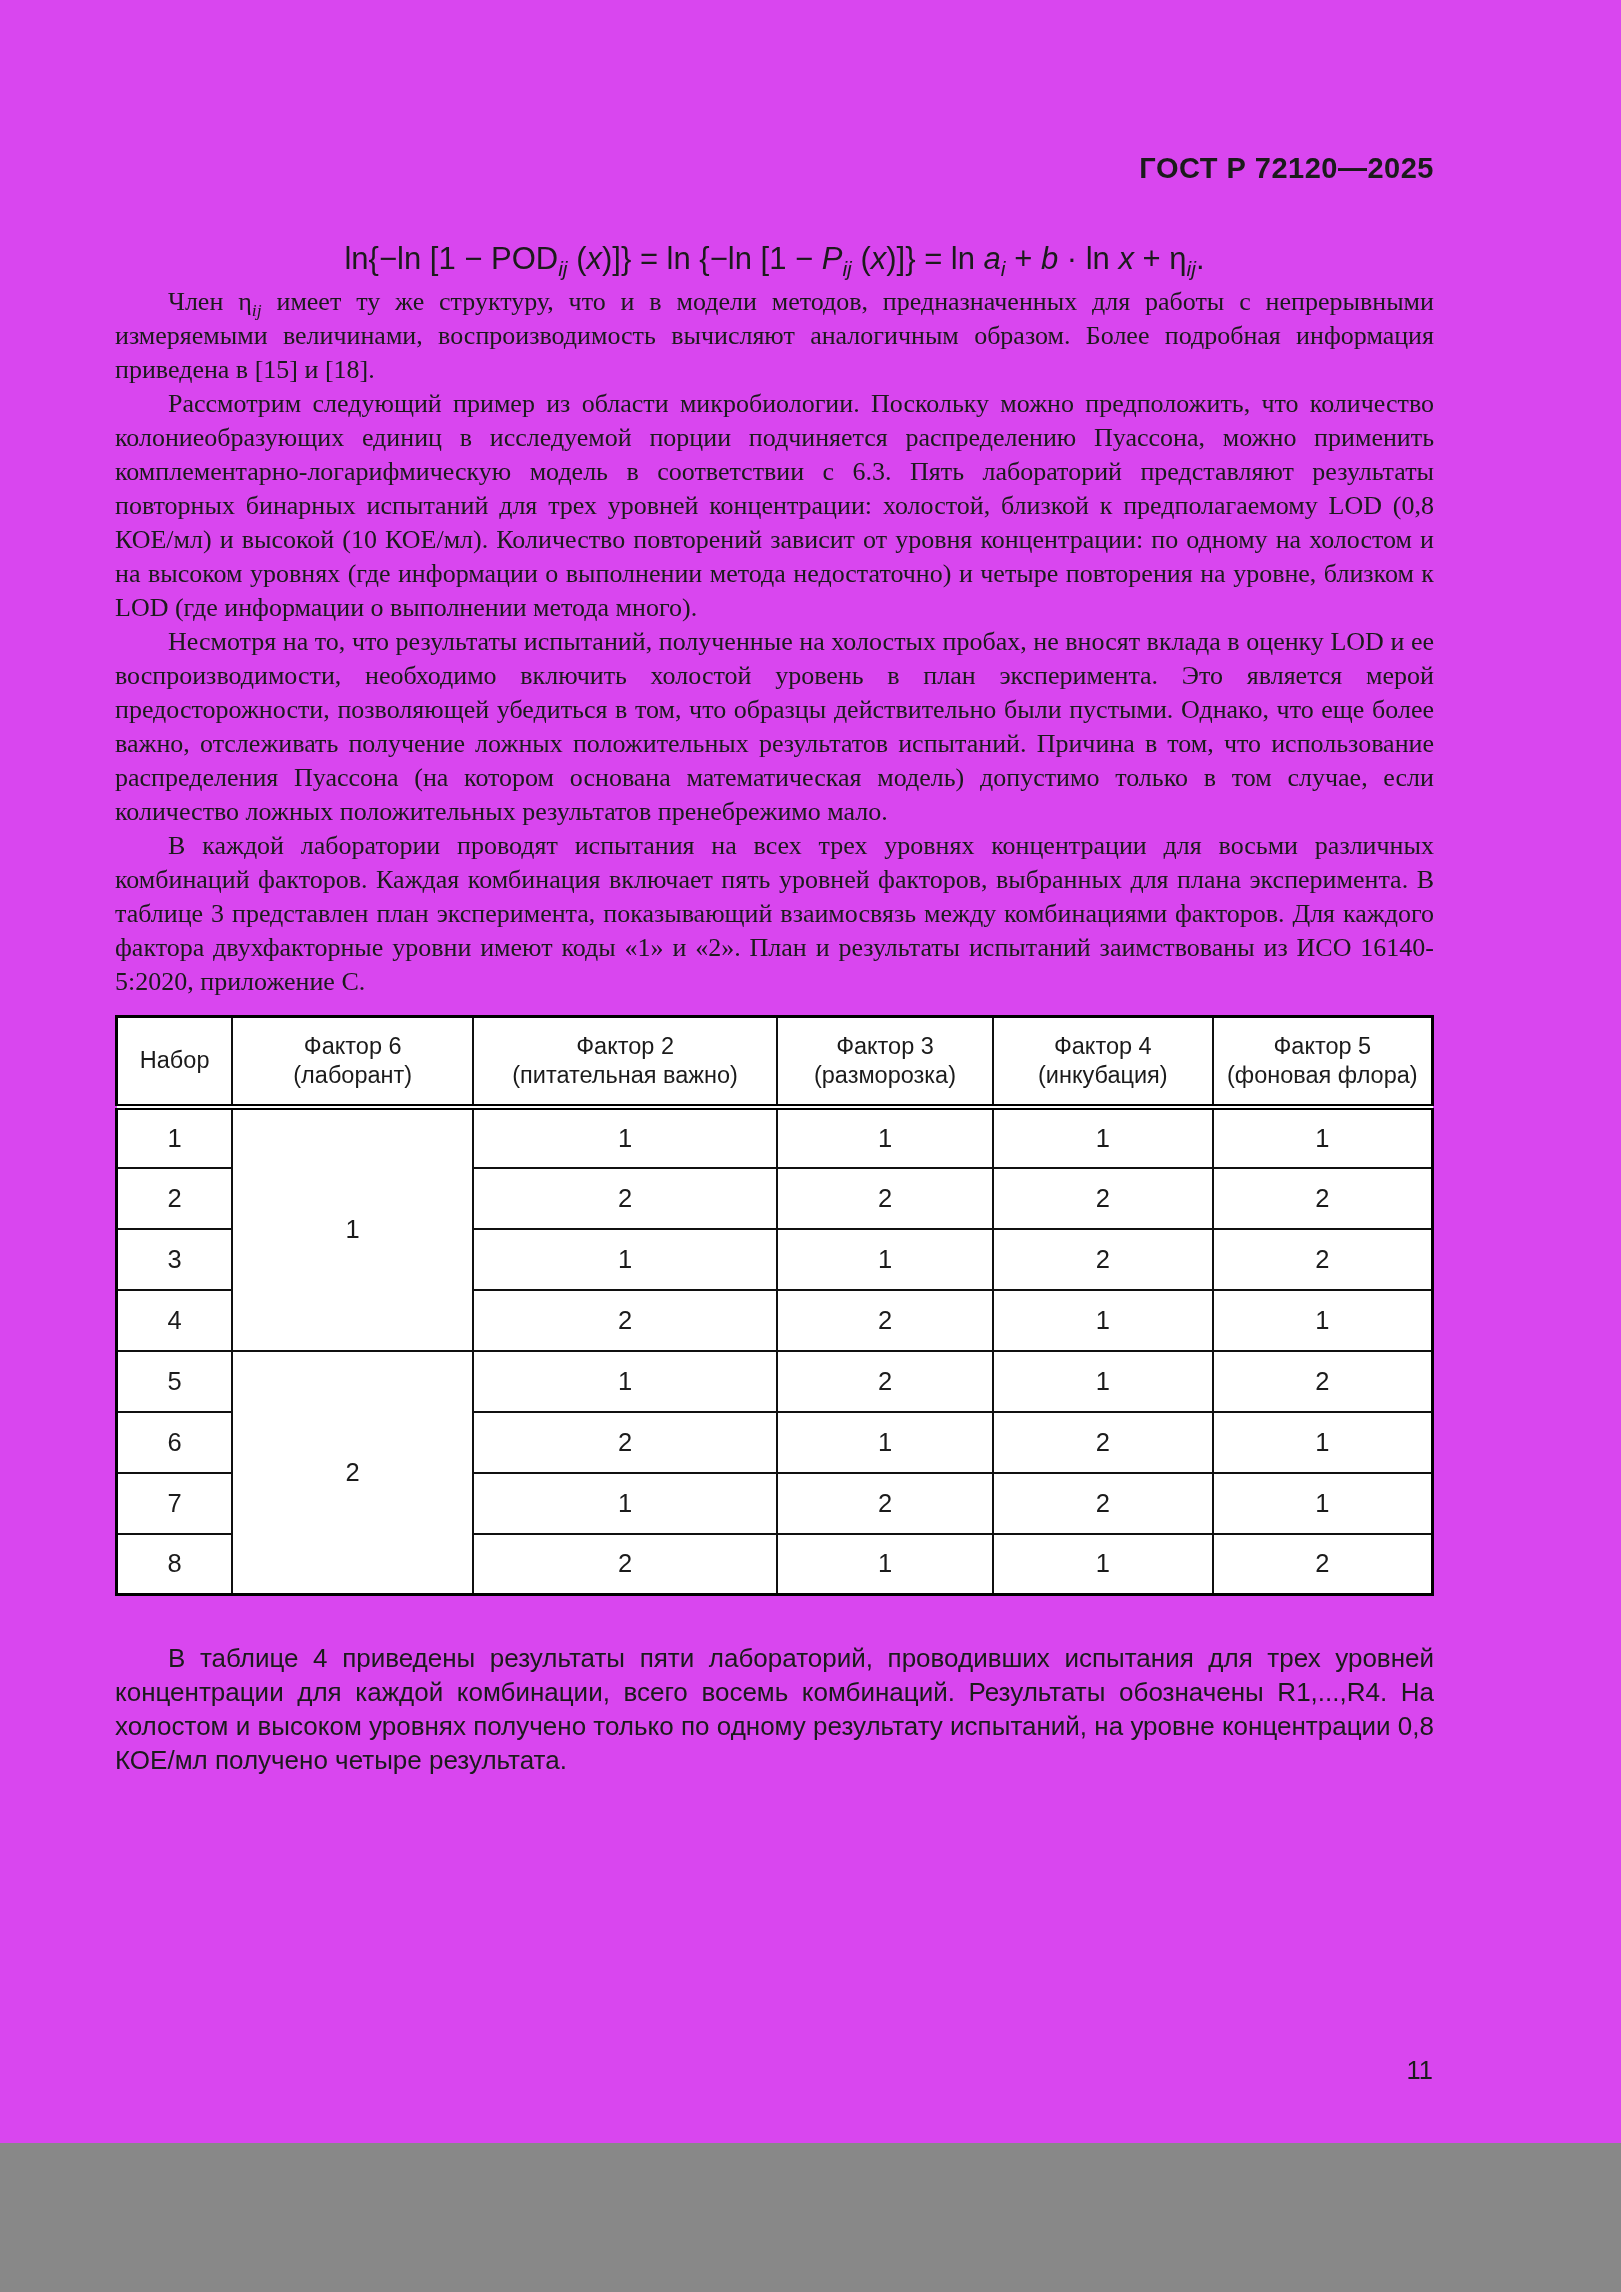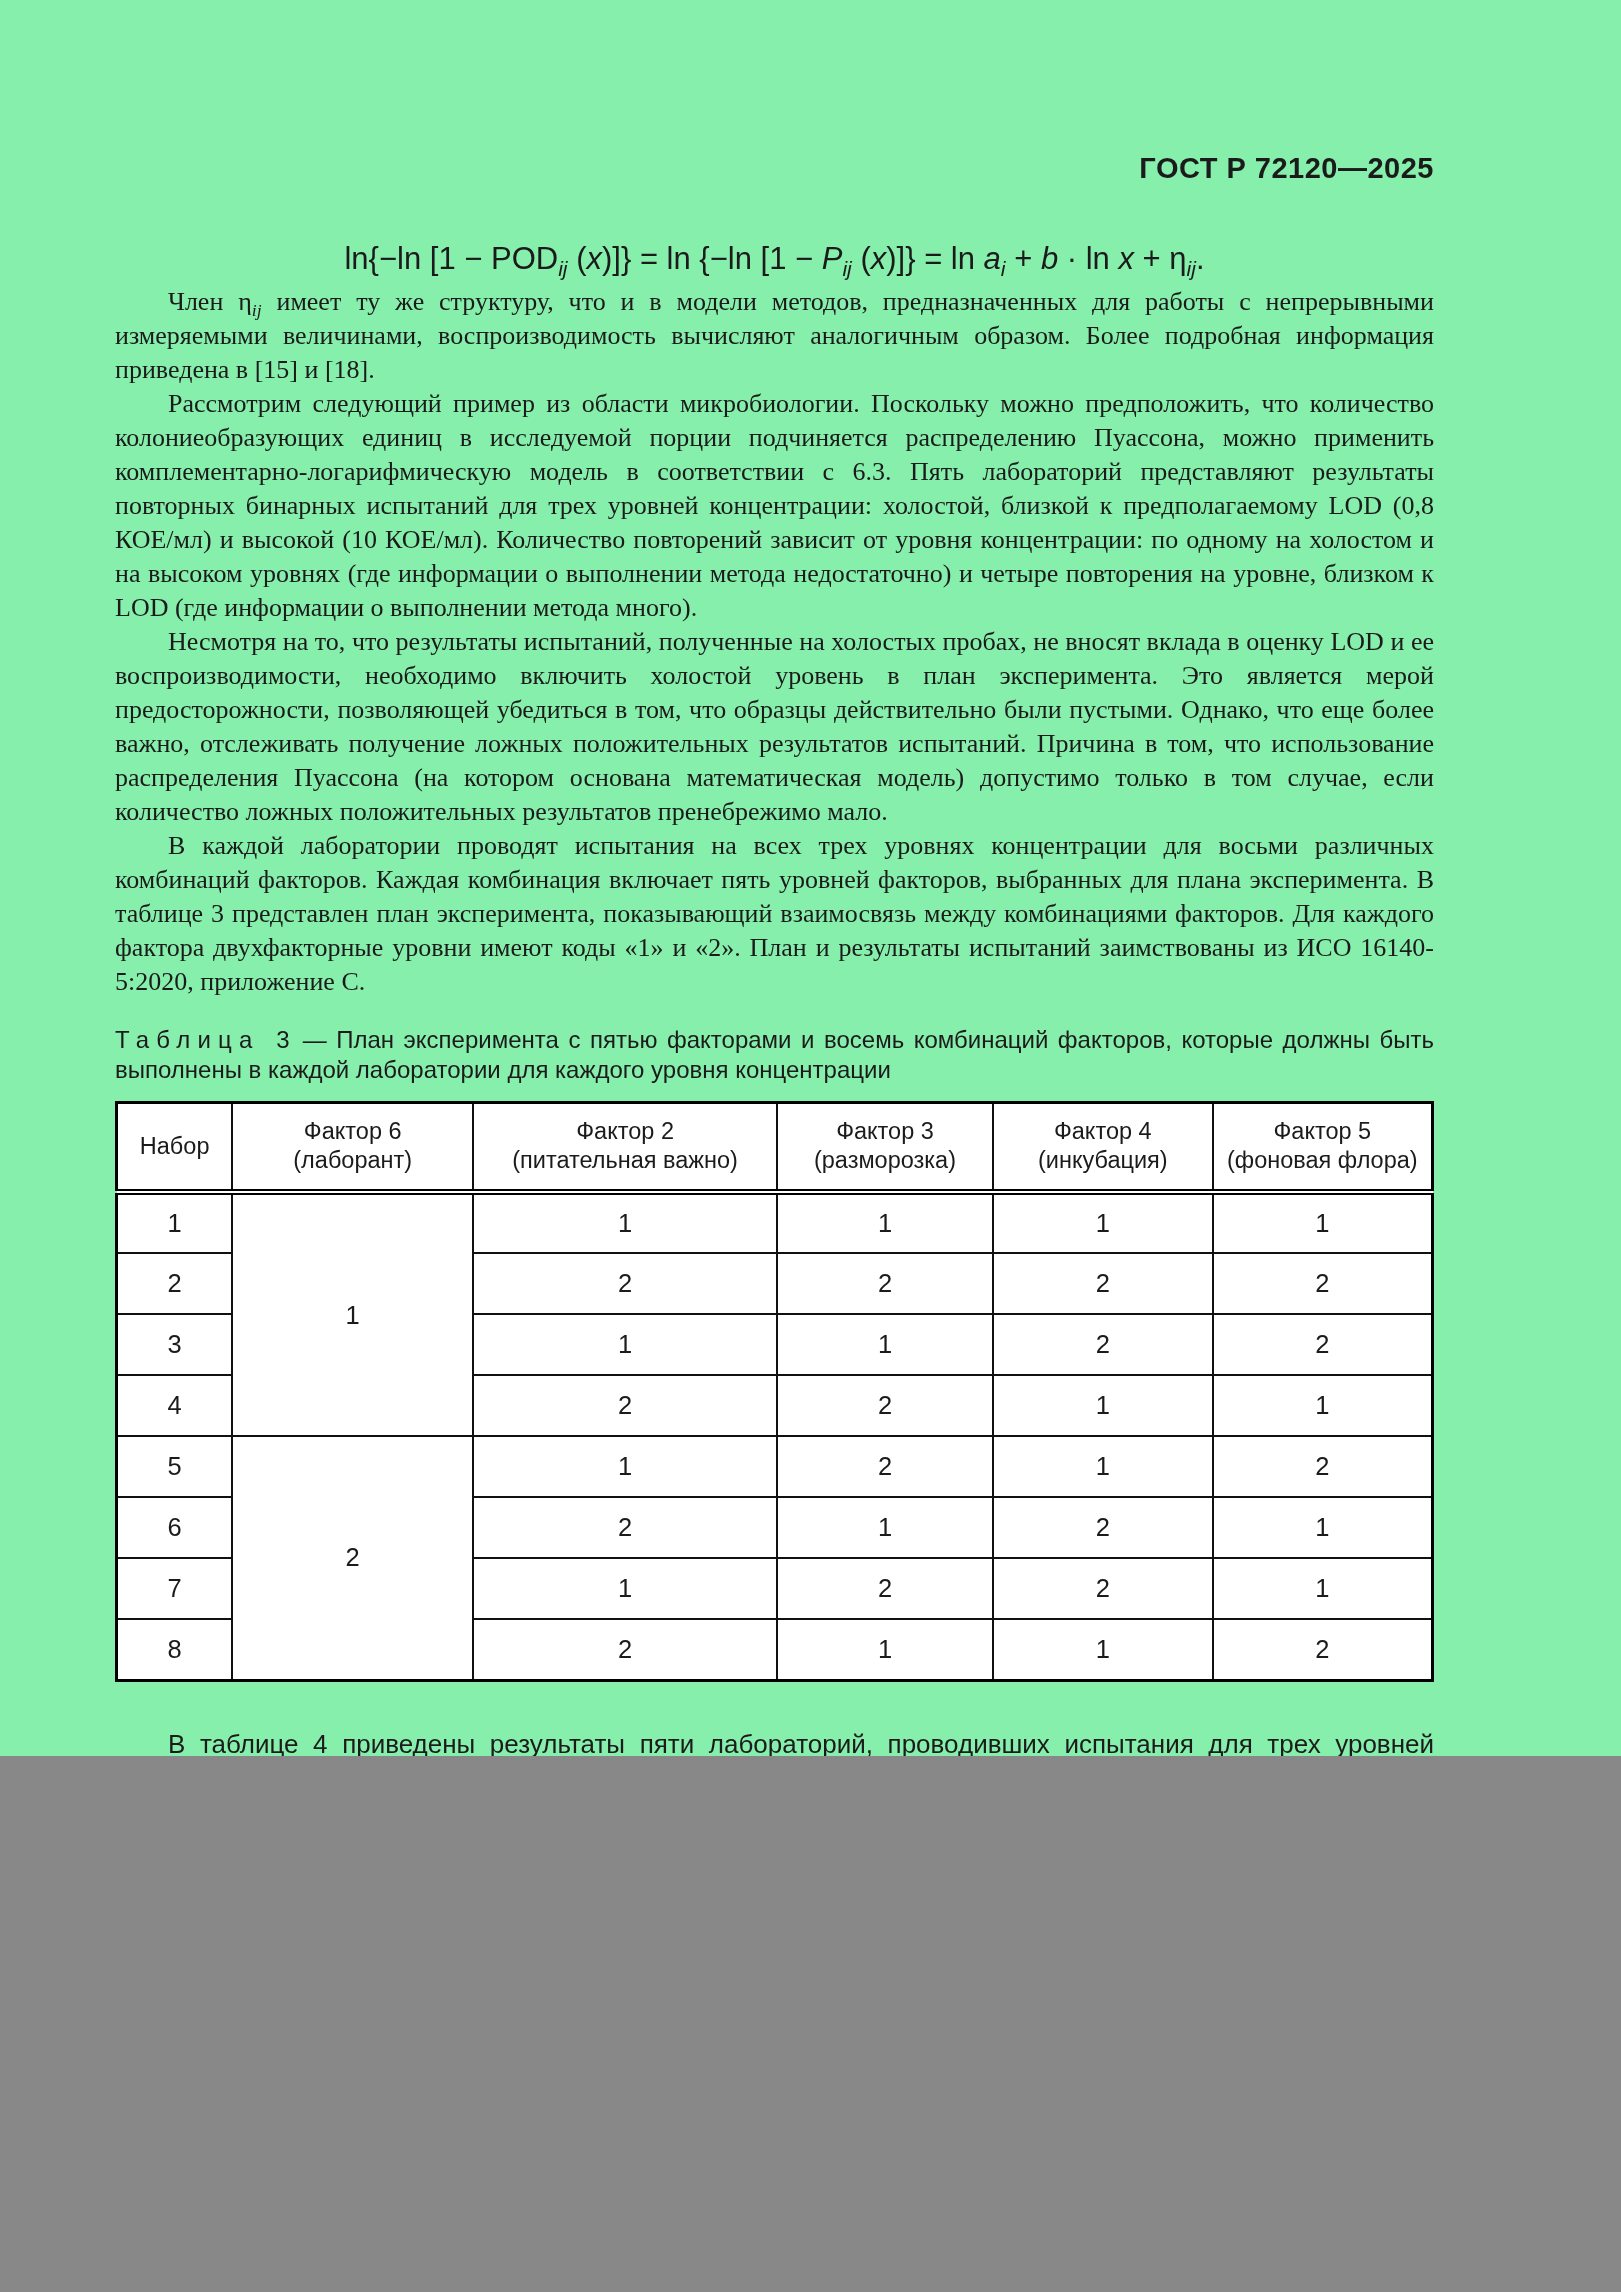--- a/index.html
+++ b/index.html
@@ -1,22 +1,22 @@
 <!DOCTYPE html>
 <html><head>
 <meta charset="utf-8">
 <style>
   * { margin: 0; padding: 0; box-sizing: border-box; }
   html, body { background: #888; }
   .page {
     position: relative;
     width: 1621px;
-    height: 1756px;
+    height: 2143px;
     margin: 0 auto;
-    background: #86efac;
+    background: #d946ef;
     font-family: "Liberation Sans", "DejaVu Sans", sans-serif;
     color: #1b1b1b;
     overflow: hidden;
   }
   .content {
     position: absolute;
     left: 115px;
     top: 0;
     width: 1319px;
   }
@@ -106,23 +106,20 @@
 
     <div class="formula"><span><span>ln{−ln [1 − POD</span><sub class="it">ij</sub><span> (</span><i>x</i><span>)]} = ln {−ln [1 − </span><i>P</i><sub class="it">ij</sub><span> (</span><i>x</i><span>)]} = ln </span><i>a</i><sub class="it">i</sub><span> + </span><i>b</i><span> · ln </span><i>x</i><span> + η</span><sub class="it">ij</sub><span>.</span></span></div>
 
     <div class="body-text">
       <p class="para"><span>Член η</span><sub class="it">ij</sub><span> имеет ту же структуру, что и в модели методов, предназначенных для работы с непрерывными измеряемыми величинами, воспроизводимость вычисляют аналогичным образом. Более подробная информация приведена в [15] и [18].</span></p>
       <p class="para">Рассмотрим следующий пример из области микробиологии. Поскольку можно предположить, что количество колониеобразующих единиц в исследуемой порции подчиняется распределению Пуассона, можно применить комплементарно-логарифмическую модель в соответствии с 6.3. Пять лабораторий представляют результаты повторных бинарных испытаний для трех уровней концентрации: холостой, близкой к предполагаемому LOD (0,8 КОЕ/мл) и высокой (10 КОЕ/мл). Количество повторений зависит от уровня концентрации: по одному на холостом и на высоком уровнях (где информации о выполнении метода недостаточно) и четыре повторения на уровне, близком к LOD (где информации о выполнении метода много).</p>
       <p class="para">Несмотря на то, что результаты испытаний, полученные на холостых пробах, не вносят вклада в оценку LOD и ее воспроизводимости, необходимо включить холостой уровень в план эксперимента. Это является мерой предосторожности, позволяющей убедиться в том, что образцы действительно были пустыми. Однако, что еще более важно, отслеживать получение ложных положительных результатов испытаний. Причина в том, что использование распределения Пуассона (на котором основана математическая модель) допустимо только в том случае, если количество ложных положительных результатов пренебрежимо мало.</p>
       <p class="para">В каждой лаборатории проводят испытания на всех трех уровнях концентрации для восьми различных комбинаций факторов. Каждая комбинация включает пять уровней факторов, выбранных для плана эксперимента. В таблице 3 представлен план эксперимента, показывающий взаимосвязь между комбинациями факторов. Для каждого фактора двухфакторные уровни имеют коды «1» и «2». План и результаты испытаний заимствованы из ИСО 16140-5:2020, приложение С.</p>
     </div>
 
-    <div class="caption">
-      <span class="caption-label">Таблица 3</span><span>— План эксперимента с пятью факторами и восемь комбинаций факторов, которые должны быть выполнены в каждой лаборатории для каждого уровня концентрации</span>
-    </div>
 
     <table class="plan">
       <colgroup>
         <col style="width:8.8%">
         <col style="width:18.3%">
         <col style="width:23.1%">
         <col style="width:16.4%">
         <col style="width:16.7%">
         <col style="width:16.7%">
       </colgroup>

